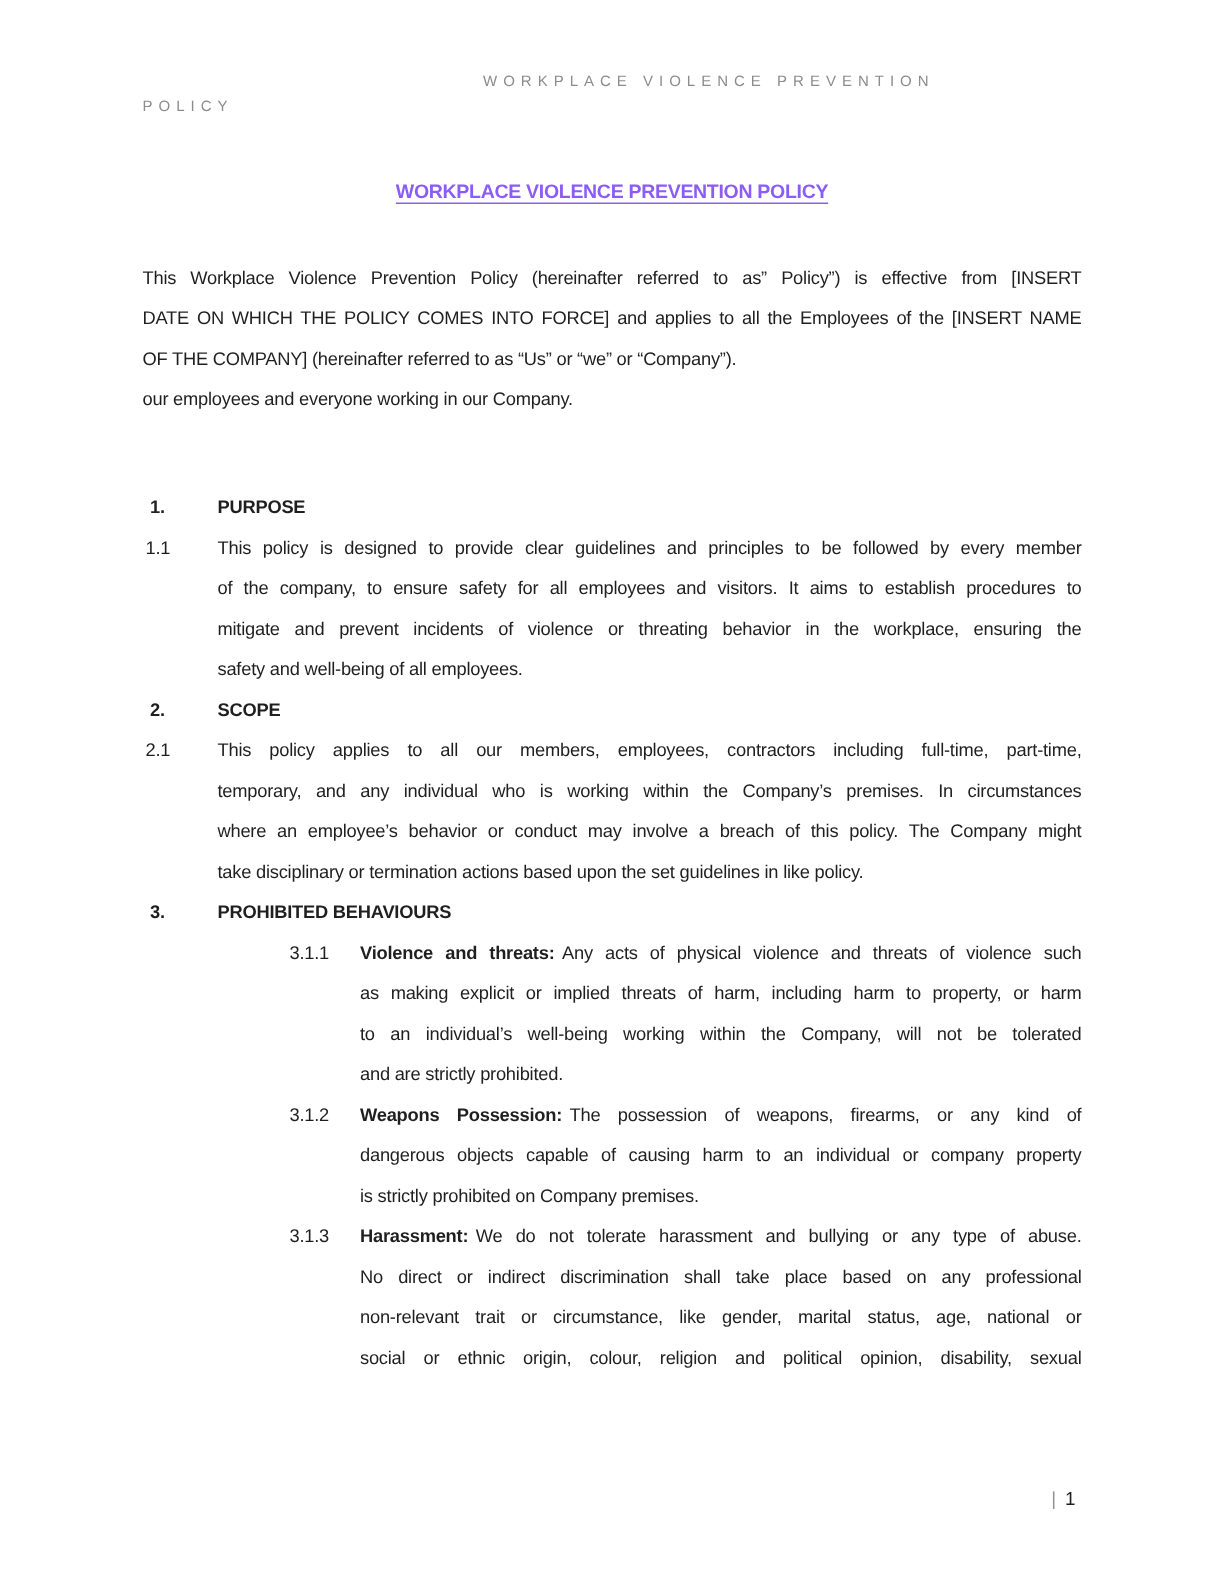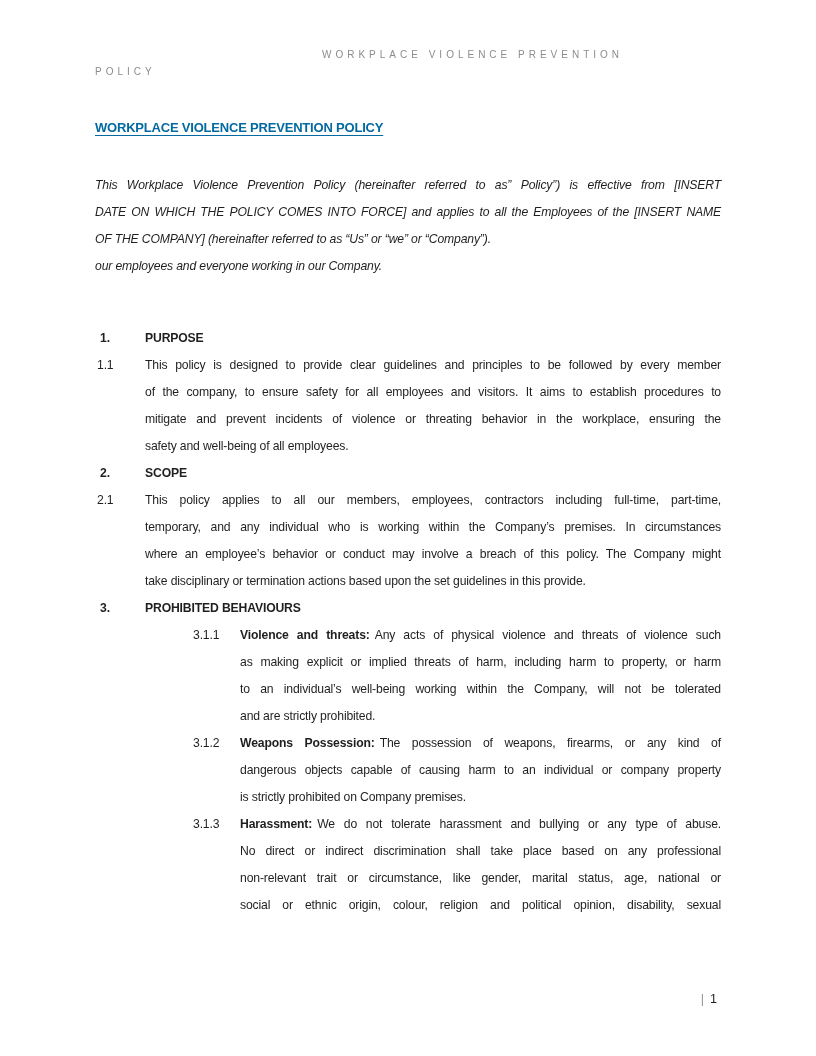--- a/index.html
+++ b/index.html
@@ -7,22 +7,22 @@
     position:relative;width:816px;height:1056px;background:#ffffff;
     font-family:"Liberation Sans",sans-serif;overflow:hidden;
   }
   .hdr{
     position:absolute;font-size:10px;letter-spacing:4px;color:#8c8c8c;
     line-height:16px;white-space:nowrap;
   }
   .hdr1{left:322px;top:47px;}
   .hdr2{left:95px;top:64px;text-align:center;}
   .title{
-    position:absolute;left:95px;top:118px;width:626px;
-    font-weight:bold;font-size:13px;letter-spacing:-0.2px;color:#0369a1;line-height:20px;
+    position:absolute;left:95px;top:118px;width:626px;text-align:center;
+    font-weight:bold;font-size:13px;letter-spacing:-0.2px;color:#8b5cf6;line-height:20px;
   }
   .title span{text-decoration:underline;text-underline-offset:3px;text-decoration-thickness:1.4px;}
   .flow{
     position:absolute;left:95px;width:626px;color:#1f1f1f;
     font-size:12.2px;letter-spacing:-0.15px;
   }
   .intro{top:172px;}
   .sections{top:325px;}
   .jline{
     line-height:27px;text-align:justify;text-align-last:justify;white-space:nowrap;
@@ -34,21 +34,21 @@
   .num.lv3{left:98px;}
   .htext{margin-left:50px;font-weight:bold;line-height:27px;}
   .itext{margin-left:50px;}
   .stext{margin-left:145px;}
   .blabel{font-weight:bold;margin-right:5px;}
   .pfooter{
     position:absolute;top:991px;right:99px;font-size:12.5px;color:#1f1f1f;
     line-height:16px;white-space:nowrap;
   }
   .pfooter .sep{color:#909090;margin-right:6px;}
-  p{margin:0;font-style:italic;}
+  p{margin:0;}
 </style>
 </head>
 <body>
 
 <div class="page">
 
   <div class="hdr hdr1">WORKPLACE VIOLENCE PREVENTION</div>
   <div class="hdr hdr2">POLICY</div>
 
   <div class="title">
@@ -85,21 +85,21 @@
     <div class="row">
       <span class="num lv1">2.</span>
       <div class="htext">SCOPE</div>
     </div>
     <div class="row">
       <span class="num">2.1</span>
       <div class="itext">
         <div class="jline">This policy applies to all our members, employees, contractors including full-time, part-time,</div>
         <div class="jline">temporary, and any individual who is working within the Company’s premises. In circumstances</div>
         <div class="jline">where an employee’s behavior or conduct may involve a breach of this policy. The Company might</div>
-        <div class="jline last">take disciplinary or termination actions based upon the set guidelines in this provide.</div>
+        <div class="jline last">take disciplinary or termination actions based upon the set guidelines in like policy.</div>
       </div>
     </div>
 
     <div class="row">
       <span class="num lv1">3.</span>
       <div class="htext">PROHIBITED BEHAVIOURS</div>
     </div>
 
     <div class="row">
       <span class="num lv3">3.1.1</span>

